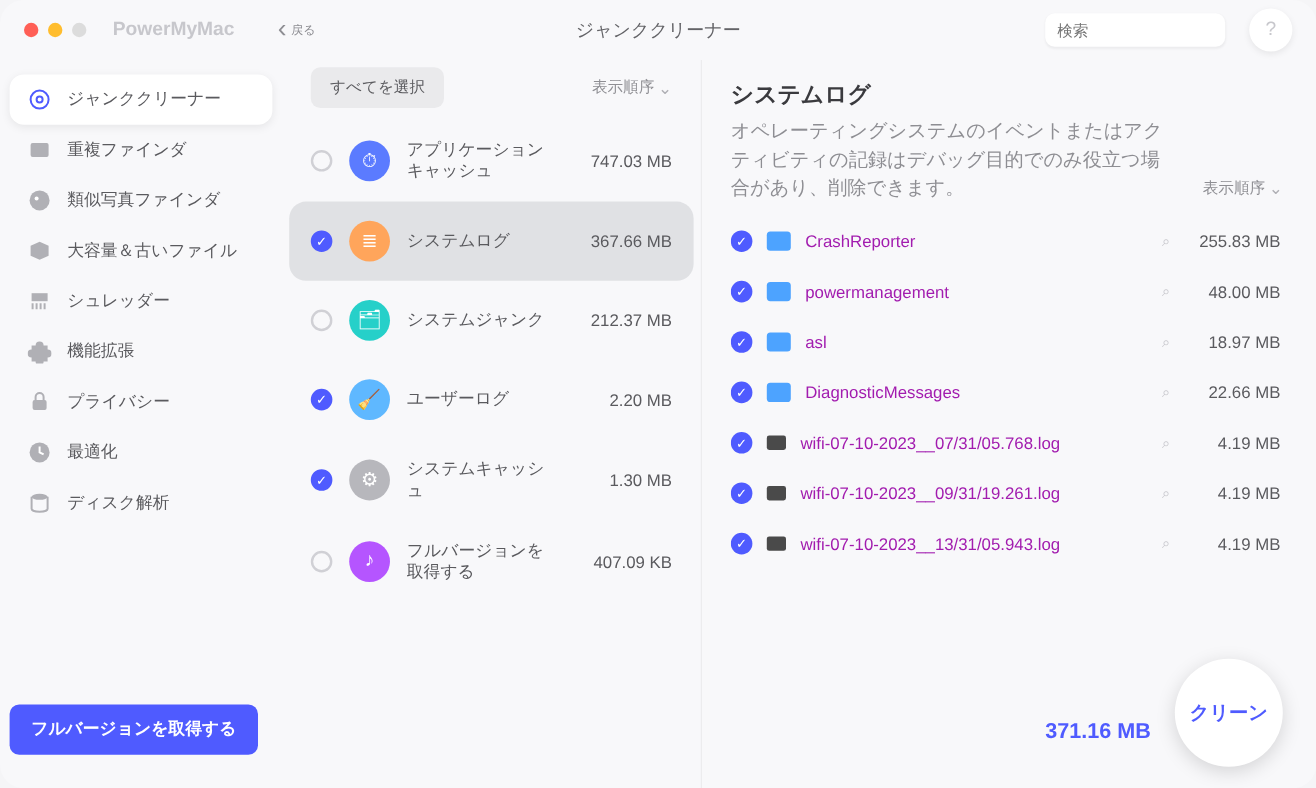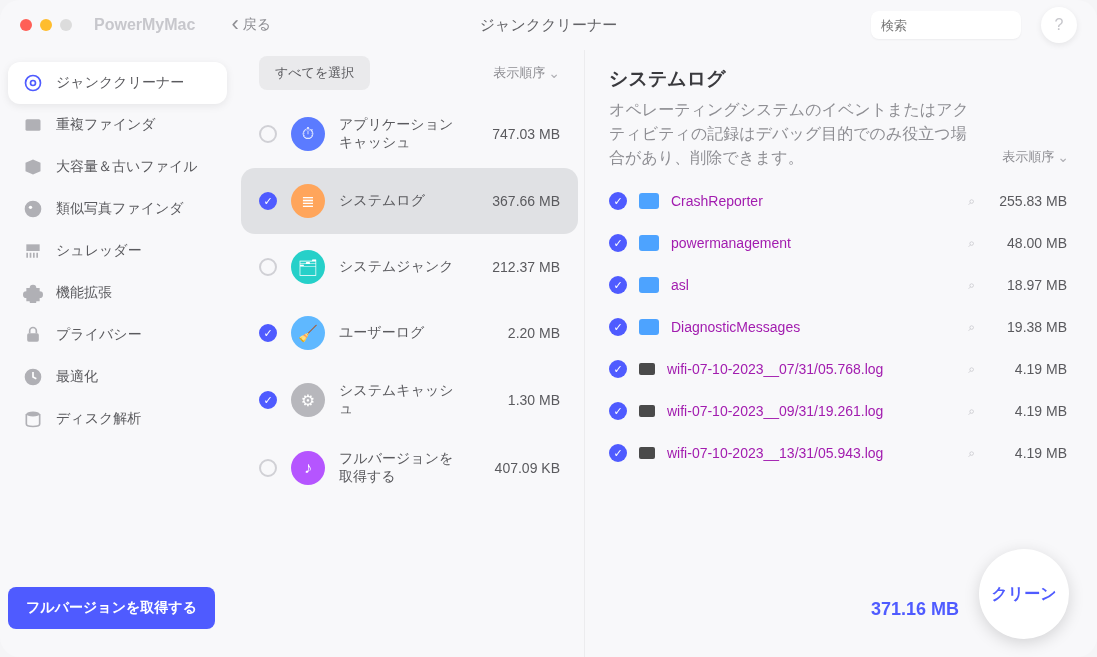--- a/index.html
+++ b/index.html
@@ -3,21 +3,21 @@
 <meta charset="utf-8">
 <style>
 * { box-sizing: border-box; margin: 0; padding: 0; }
 body { font-family: -apple-system, "Hiragino Sans", sans-serif; background: #f5f5f7; width: 1097px; height: 657px; overflow: hidden; }
 .window { width: 1097px; height: 657px; background: #f8f8fa; border-radius: 20px; display: flex; flex-direction: column; }
 .titlebar { height: 50px; display: flex; align-items: center; padding: 0 20px; gap: 10px; }
 .traffic { display: flex; gap: 8px; }
 .dot { width: 12px; height: 12px; border-radius: 50%; }
 .red { background: #ff5f56; } .yellow { background: #ffbd2e; } .green-off { background: #dcdcdc; }
 .appname { color: #c7c7cc; font-weight: 600; font-size: 16px; margin-left: 12px; }
-.back { display: flex; align-items: center; gap: 4px; color: #8e8e93; font-size: 14px; margin-left: 26px; cursor: pointer; }
+.back { display: flex; align-items: center; gap: 4px; color: #8e8e93; font-size: 10px; margin-left: 26px; cursor: pointer; }
 .chev-left::before { content: "‹"; font-size: 22px; line-height: 14px; }
 .title-center { position: absolute; left: 50%; transform: translateX(-50%); color: #636367; font-size: 15px; }
 .searchwrap { margin-left: auto; display: flex; align-items: center; gap: 20px; }
 .searchbox { display: flex; align-items: center; background: #fff; border-radius: 8px; padding: 6px 10px; width: 150px; box-shadow: 0 1px 2px rgba(0,0,0,.05); }
 .searchbox input { border: none; outline: none; font-size: 13px; color: #8e8e93; background: transparent; flex: 1; }
 .mag { color: #bbb; font-size: 13px; }
 .help-btn { width: 36px; height: 36px; border-radius: 50%; background: #fff; color: #c7c7cc; display: flex; align-items: center; justify-content: center; font-size: 16px; box-shadow: 0 2px 6px rgba(0,0,0,.08); cursor: pointer; }
 
 .body { display: flex; flex: 1; overflow: hidden; }
 .sidebar { width: 235px; padding: 12px 8px; display: flex; flex-direction: column; gap: 4px; }
@@ -111,33 +111,33 @@
             <span class="sb-icon">
               <svg viewBox="0 0 24 24" fill="currentColor">
                 <rect x="3" y="5" width="18" height="14" rx="2"></rect>
               </svg>
             </span>
             <span>重複ファインダ</span>
           </div>
           <div class="sb-item">
             <span class="sb-icon">
               <svg viewBox="0 0 24 24" fill="currentColor">
-                <path d="M3 7l9-4 9 4v10l-9 4-9-4z"></path>
-              </svg>
-            </span>
-            <span>大容量＆古いファイル</span>
-          </div>
-          <div class="sb-item">
-            <span class="sb-icon">
-              <svg viewBox="0 0 24 24" fill="currentColor">
                 <circle cx="12" cy="12" r="10"></circle>
                 <circle cx="9" cy="10" r="2" fill="white"></circle>
               </svg>
             </span>
             <span>類似写真ファインダ</span>
+          </div>
+          <div class="sb-item">
+            <span class="sb-icon">
+              <svg viewBox="0 0 24 24" fill="currentColor">
+                <path d="M3 7l9-4 9 4v10l-9 4-9-4z"></path>
+              </svg>
+            </span>
+            <span>大容量＆古いファイル</span>
           </div>
           <div class="sb-item">
             <span class="sb-icon">
               <svg viewBox="0 0 24 24" fill="currentColor">
                 <rect x="4" y="4" width="16" height="8"></rect>
                 <path d="M5 14v6M9 14v6M13 14v6M17 14v6" stroke="currentColor" stroke-width="2"></path>
               </svg>
             </span>
             <span>シュレッダー</span>
           </div>
@@ -261,21 +261,21 @@
             <span class="ficon folder"></span>
             <span class="fname">asl</span>
             <span class="fmag">⌕</span>
             <span class="fsize">18.97 MB</span>
           </div>
           <div class="fileitem">
             <span class="fcheck"></span>
             <span class="ficon folder"></span>
             <span class="fname">DiagnosticMessages</span>
             <span class="fmag">⌕</span>
-            <span class="fsize">19.38 MB</span>
+            <span class="fsize">22.66 MB</span>
           </div>
           <div class="fileitem">
             <span class="fcheck"></span>
             <span class="ficon log"></span>
             <span class="fname">wifi-07-10-2023__07/31/05.768.log</span>
             <span class="fmag">⌕</span>
             <span class="fsize">4.19 MB</span>
           </div>
           <div class="fileitem">
             <span class="fcheck"></span>

